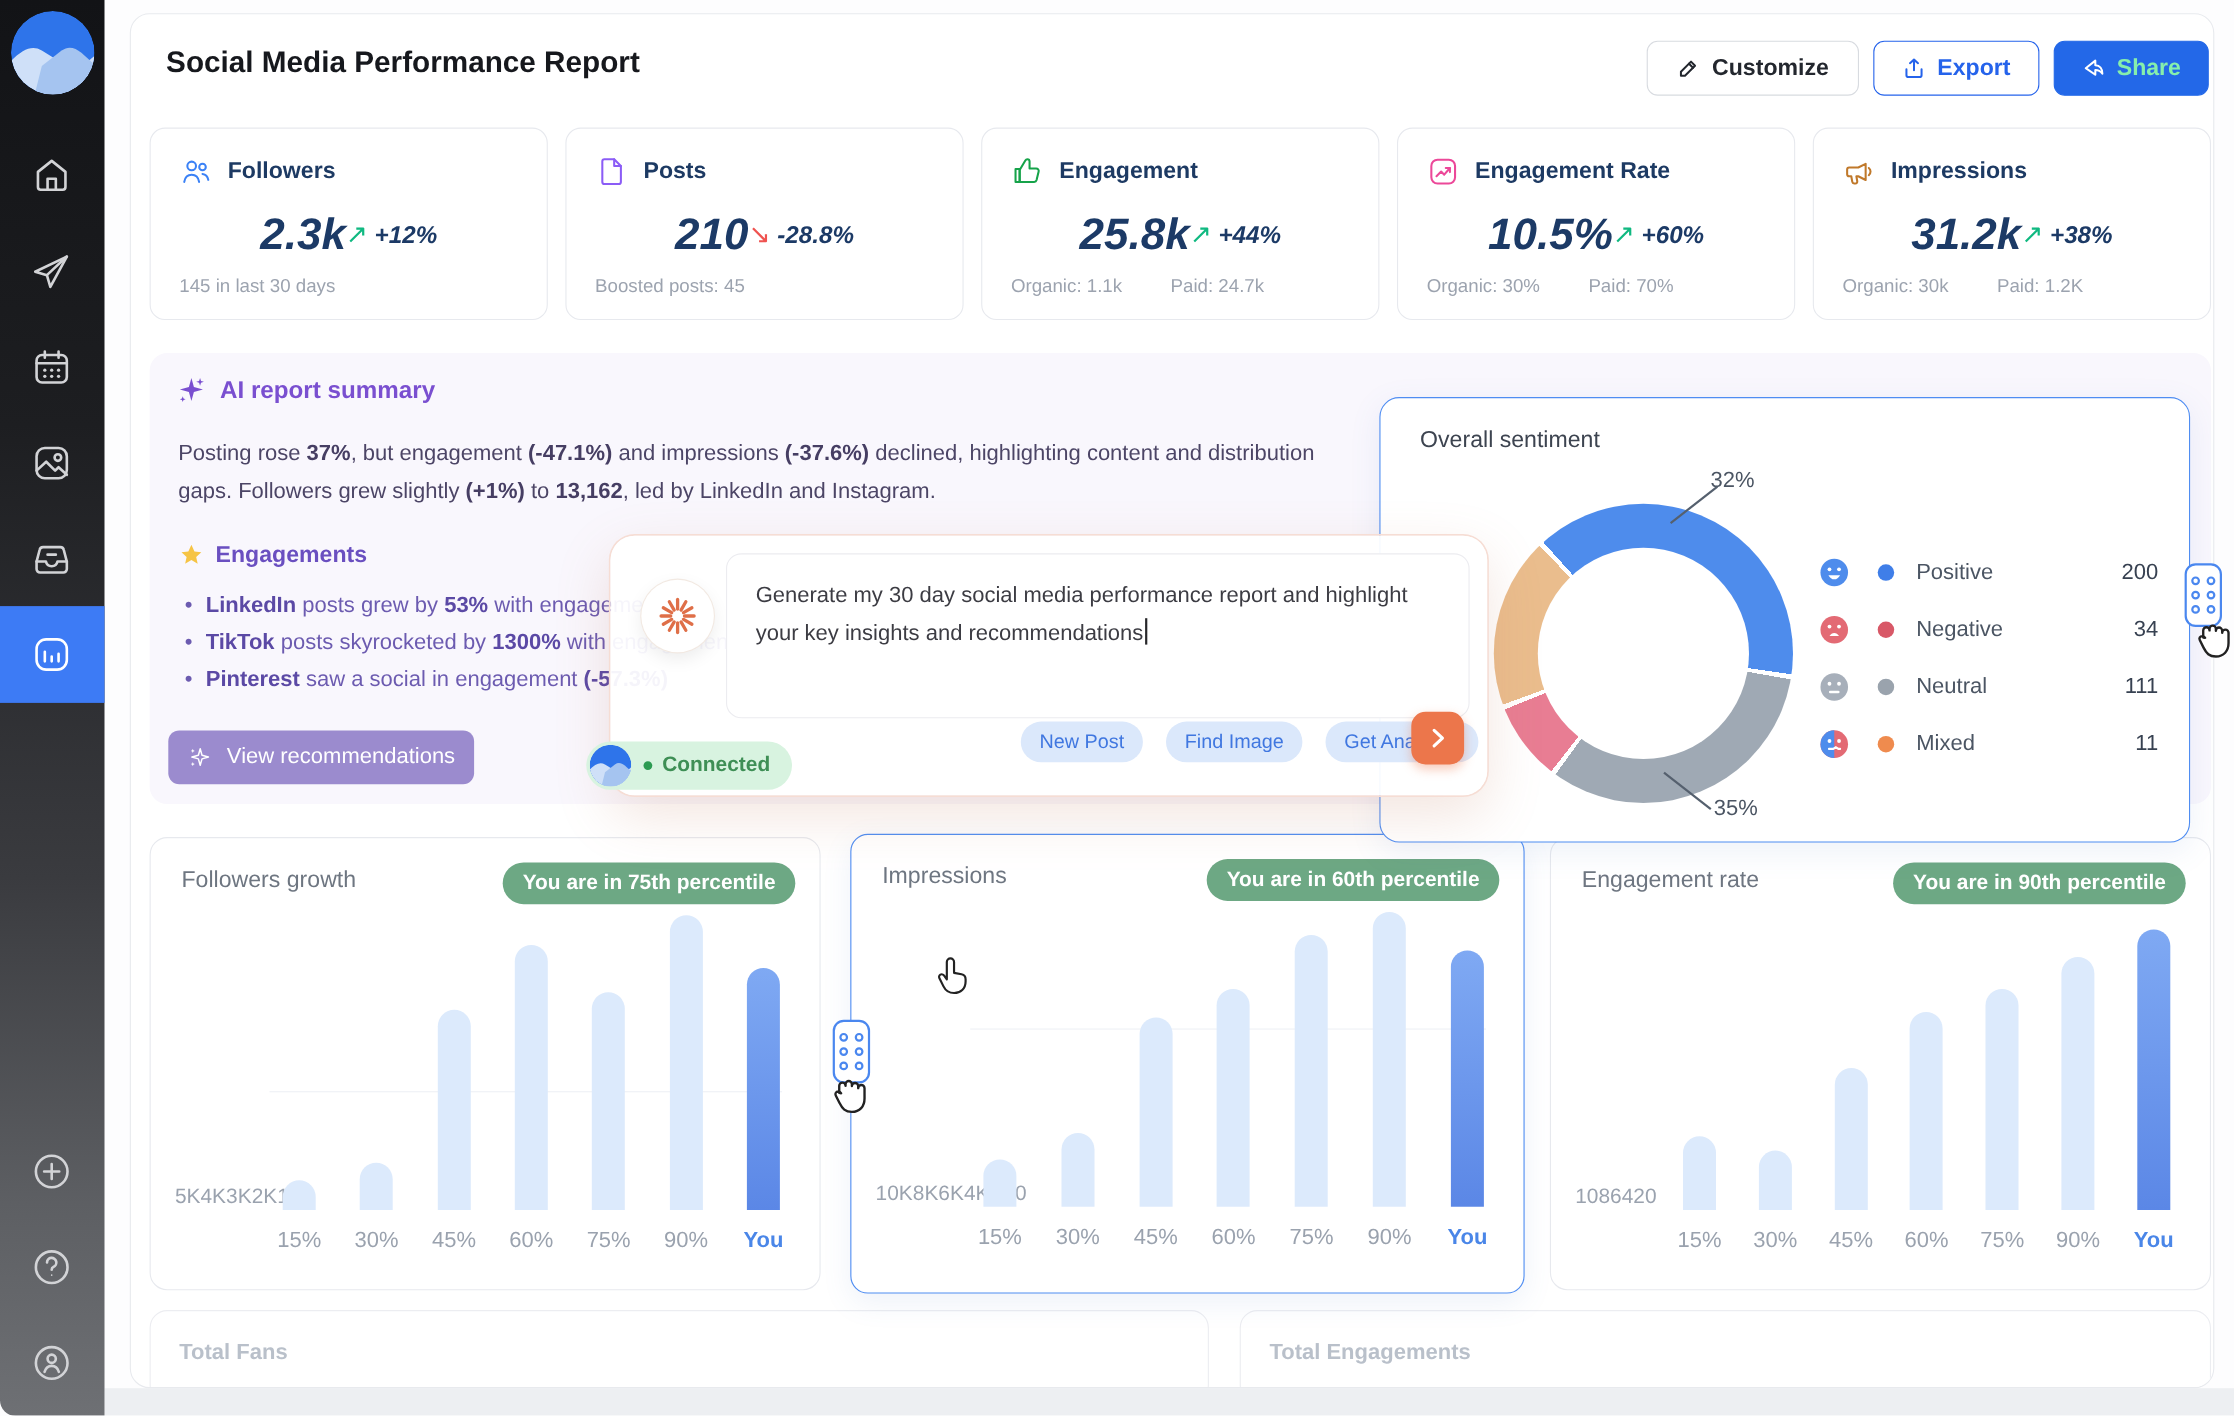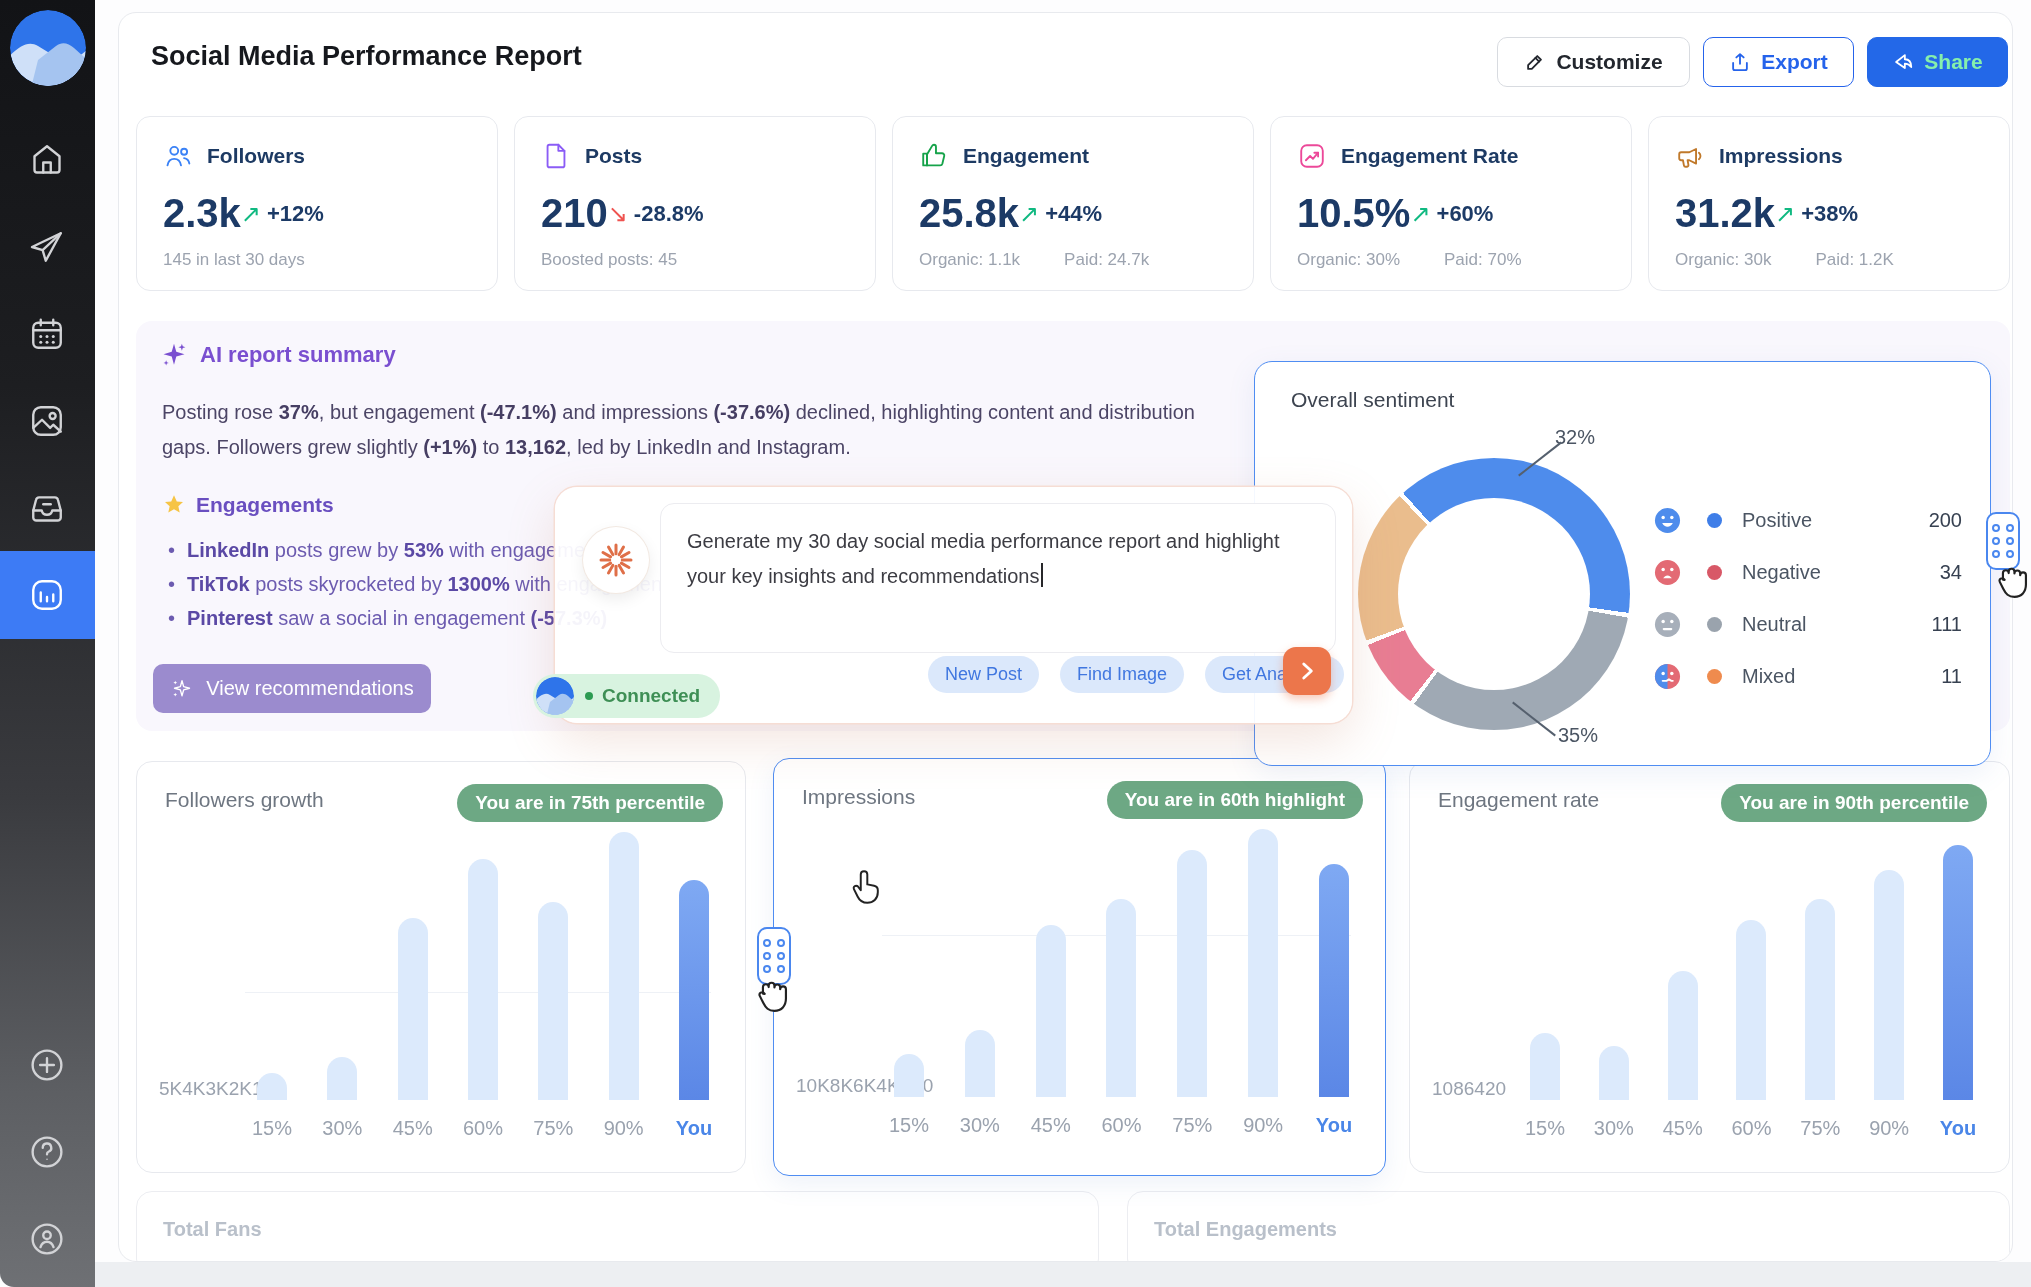--- a/index.html
+++ b/index.html
@@ -27,21 +27,21 @@
   .btn-customize svg { stroke:#23272e; }
   .btn-export { left:1584px; width:151px; background:#fff; border:1.5px solid #2563eb; color:#2563eb; }
   .btn-export svg { stroke:#2563eb; }
   .btn-share { left:1748px; width:141px; background:#2368e8; border:1.5px solid #2368e8; color:#86efac; }
   .btn-share svg { stroke:#fff; }
 
   
   .kpi { position:absolute; top:103px; width:362px; height:175px; background:#fff; border:1px solid #e7e9ee; border-radius:14px; padding:24px 26px; }
   .kpi-head { display:flex; align-items:center; gap:14px; font-size:21px; font-weight:700; color:#1d3a63; }
   .kpi-head svg { width:30px; height:30px; fill:none; stroke-width:2; stroke-linecap:round; stroke-linejoin:round; }
-  .kpi-mid { display:flex; justify-content:flex-start; align-items:center; margin-top:20px; }
+  .kpi-mid { display:flex; justify-content:center; align-items:center; margin-top:20px;font-style:italic; }
   .kpi-value { font-size:40px; font-weight:700; color:#1c3a66; }
   .kpi-delta { font-size:22px; font-weight:700; color:#1c3a66; display:flex; align-items:center; gap:6px; }
   .arr-up { color:#10b981; font-size:24px; font-weight:400; }
   .arr-down { color:#ef5350; font-size:24px; font-weight:400; }
   .kpi-sub { margin-top:14px; font-size:17px; color:#9ca3af; }
   .kpi-sub span:first-child { margin-right:44px; }
 
   
   .ai-panel { position:absolute; left:17px; top:308px; width:1874px; height:410px; background:#f9f7fd; border-radius:16px; }
   .ai-title { position:absolute; left:24px; top:20px; display:flex; align-items:center; gap:12px;
@@ -465,21 +465,21 @@
           </div>
           <div class="bar-col" data-interactable="true">
             <div class="bar you" style="height: 220px;"></div>
             <div class="cat you-label">You</div>
           </div>
         </div>
     </div>
 
     <div class="chart-card selected" style="left:654px; width:613px" data-interactable="true">
       <div class="chart-title" data-interactable="false">Impressions</div>
-      <div class="chart-badge" data-interactable="false">You are in 60th highlight</div>
+      <div class="chart-badge" data-interactable="false">You are in 60th percentile</div>
       <div class="ticks" data-interactable="false">
           <span>10K</span>
           <span>8K</span>
           <span>6K</span>
           <span>4K</span>
           <span>2K</span>
           <span>0</span>
         </div>
       <div class="plot" data-interactable="false">
           <div class="gridline" style="bottom: 161px;"></div>

